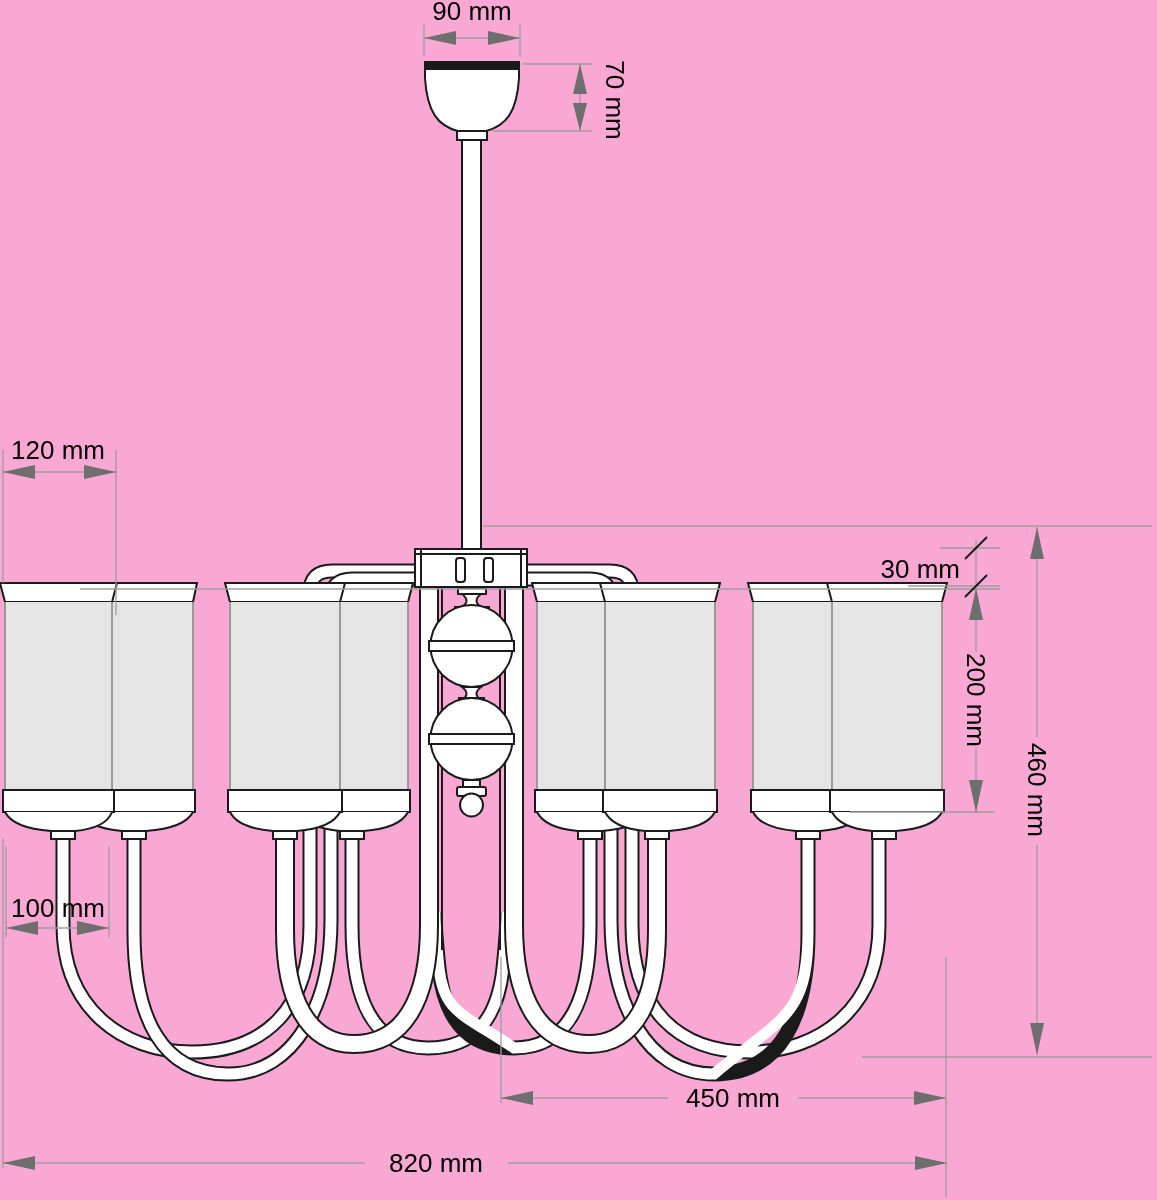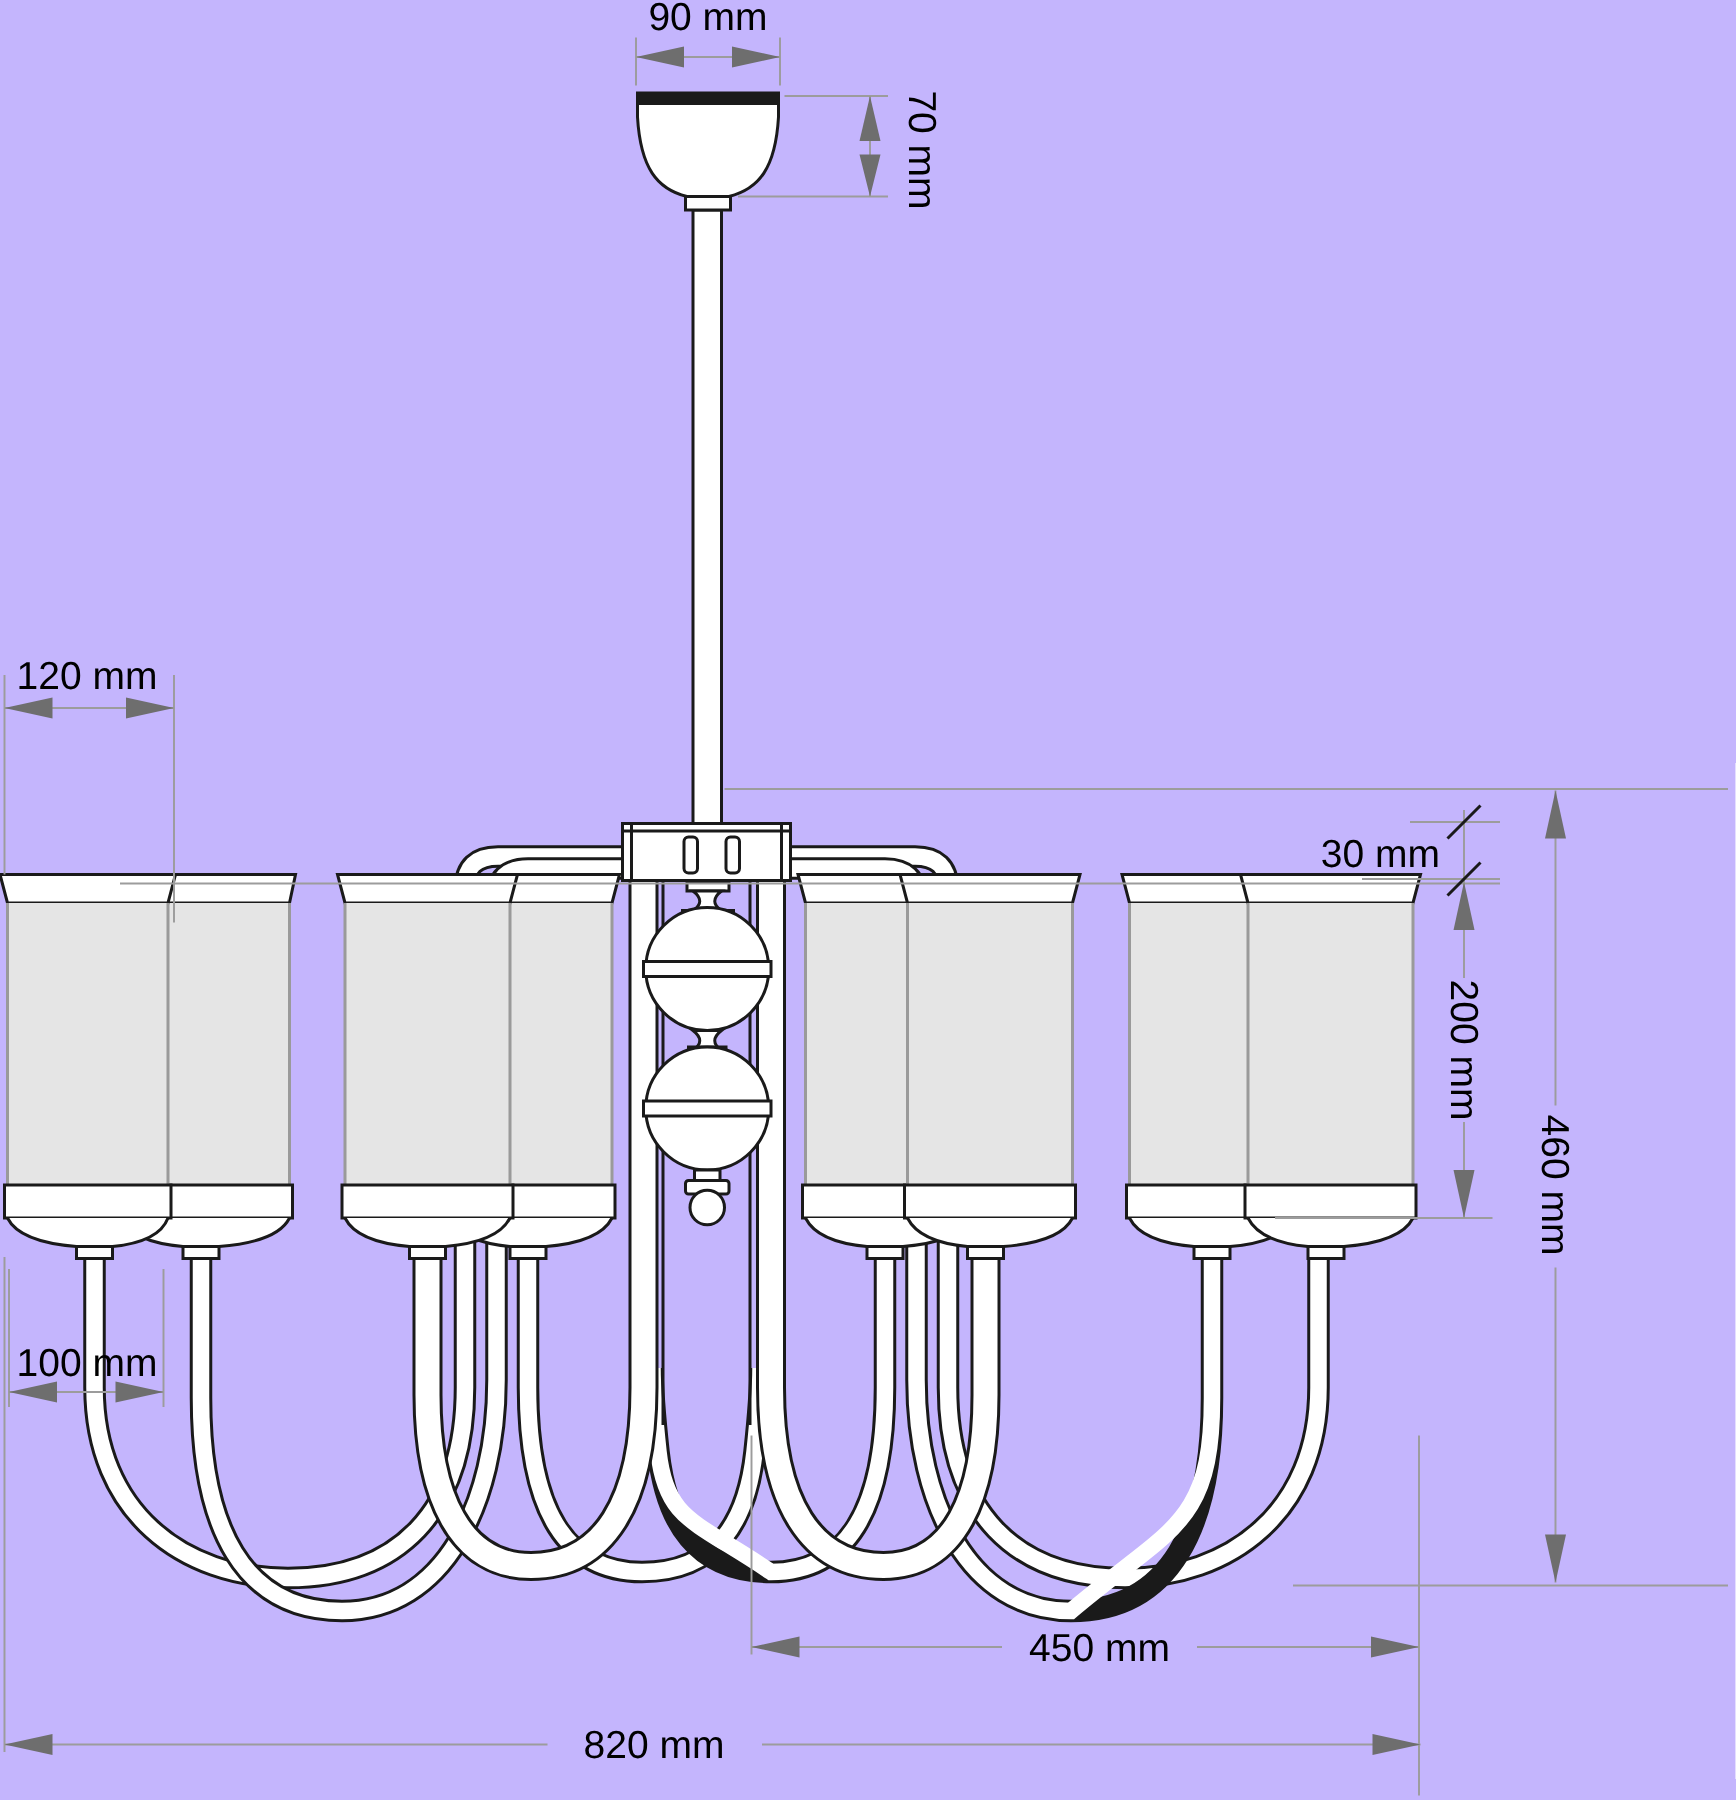--- a/index.html
+++ b/index.html
@@ -1,16 +1,16 @@
 <!DOCTYPE html>
 <html><head>
 <meta charset="utf-8">
 <style>
   html,body{margin:0;padding:0;background:#ffffff;}
-  #stage{position:relative;width:1157px;height:1200px;background:#c4b5fd;overflow:hidden;
+  #stage{position:relative;width:1157px;height:1200px;background:#f9a8d4;overflow:hidden;
          font-family:"Liberation Sans", sans-serif;}
   svg{display:block;}
   .tube-o{fill:none;stroke:#1a1a1a;stroke-width:15;}
   .tube-i{fill:none;stroke:#ffffff;stroke-width:11;}
   .ctube-o{fill:none;stroke:#1a1a1a;stroke-width:20;}
   .ctube-i{fill:none;stroke:#ffffff;stroke-width:16;}
   .ln{stroke:#1a1a1a;stroke-width:2;fill:none;}
   .fillw{fill:#ffffff;stroke:#1a1a1a;stroke-width:2;}
   .shadebody{fill:#e5e5e5;stroke:none;}
   .shadeedge{stroke:#9a9a9a;stroke-width:2;fill:none;}

